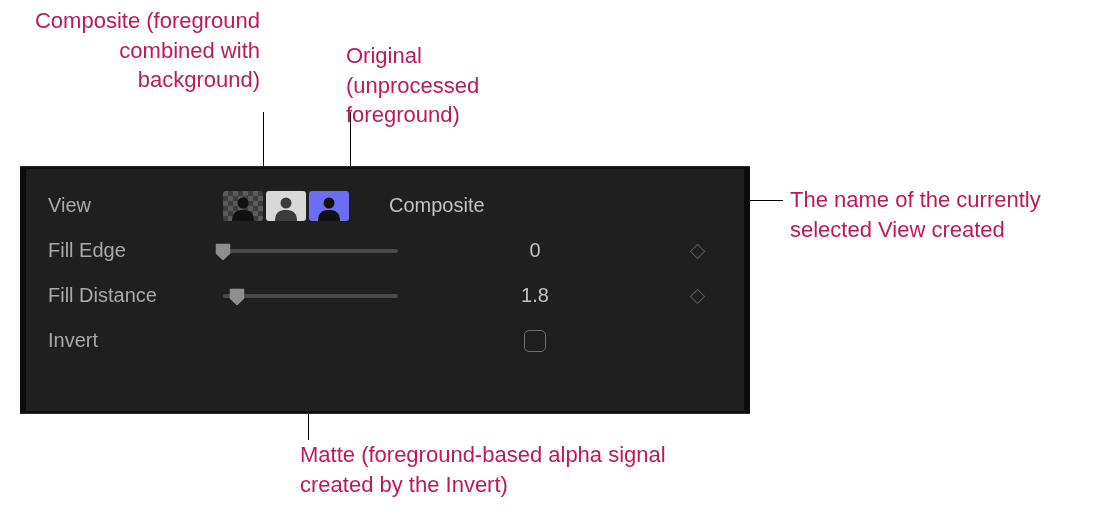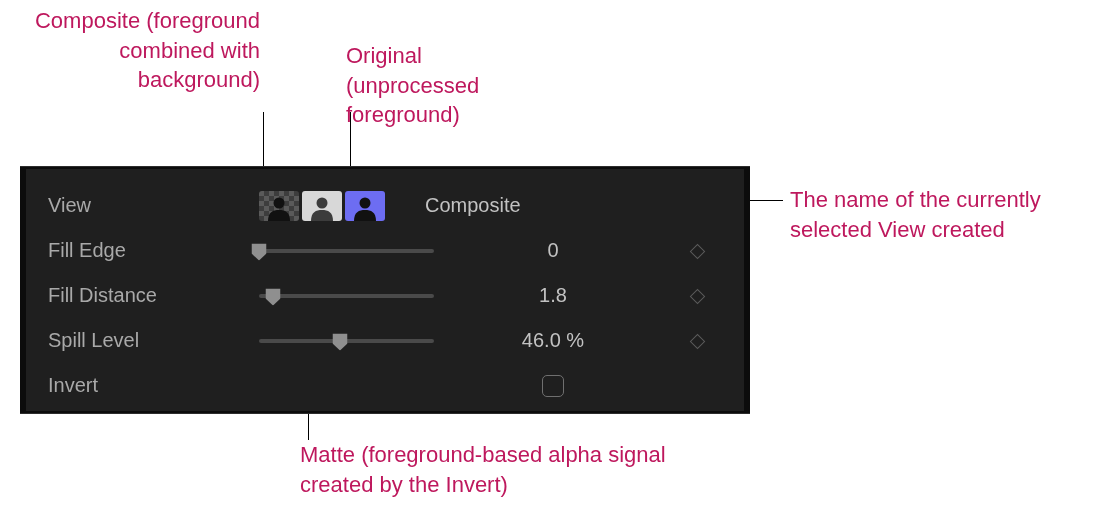--- a/index.html
+++ b/index.html
@@ -46,21 +46,20 @@
       width: 100%;
       height: 100%;
       padding: 14px 22px 0 22px;
     }
     .row {
       display: flex;
       align-items: center;
       height: 45px;
       color: #a9a9a9;
       font-size: 20px;
-      gap: 36px;
     }
     .row-label {
       width: 175px;
       flex-shrink: 0;
     }
     .control-area {
       width: 175px;
       flex-shrink: 0;
       display: flex;
       align-items: center;
@@ -221,35 +220,20 @@
             <svg width="15" height="17" viewBox="0 0 15 17">
                 <path d="M0 0 H15 V10 L7.5 17 L0 10 Z" fill="#8f8f8f"></path>
               </svg>
           </div>
         </div>
       </div>
       <div class="value-area">1.8</div>
       <div class="keyframe-area"><span class="diamond"></span></div>
     </div>
 
-    <div class="row">
-      <div class="row-label">Spill Level</div>
-      <div class="control-area">
-        <div class="slider">
-          <div class="slider-track"></div>
-          <div class="slider-thumb" style="left:46%">
-            <svg width="15" height="17" viewBox="0 0 15 17">
-                <path d="M0 0 H15 V10 L7.5 17 L0 10 Z" fill="#8f8f8f"></path>
-              </svg>
-          </div>
-        </div>
-      </div>
-      <div class="value-area">46.0 %</div>
-      <div class="keyframe-area"><span class="diamond"></span></div>
-    </div>
 
     <div class="row">
       <div class="row-label">Invert</div>
       <div class="control-area"></div>
       <div class="value-area">
         <div class="checkbox"></div>
       </div>
       <div class="keyframe-area"></div>
     </div>
 

